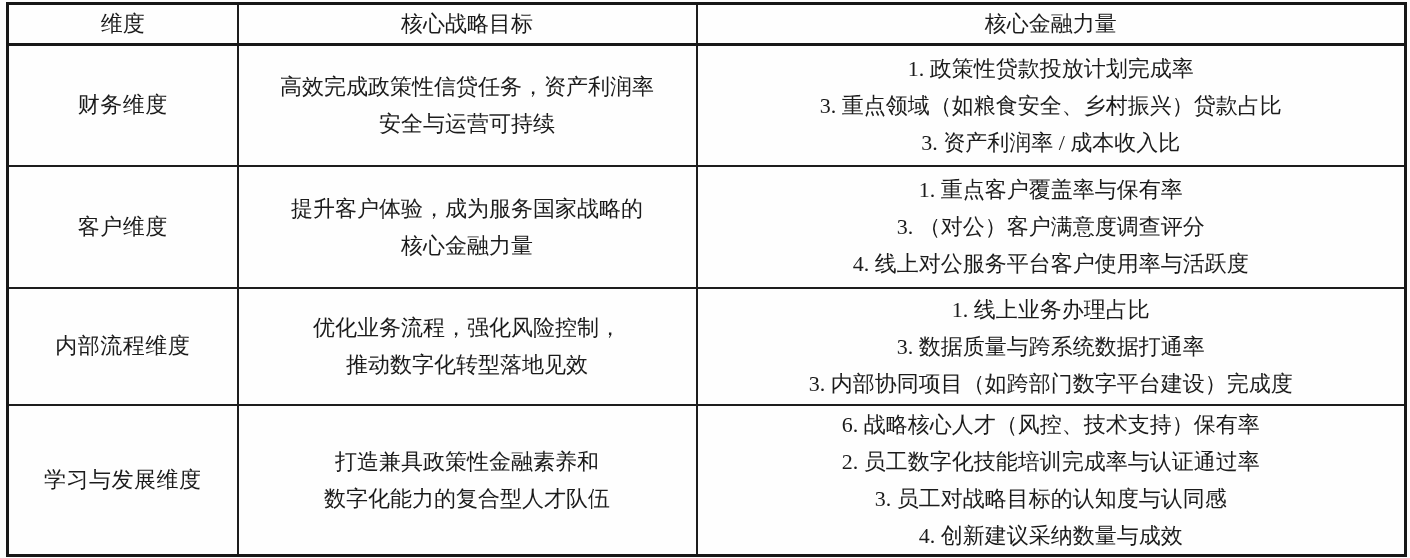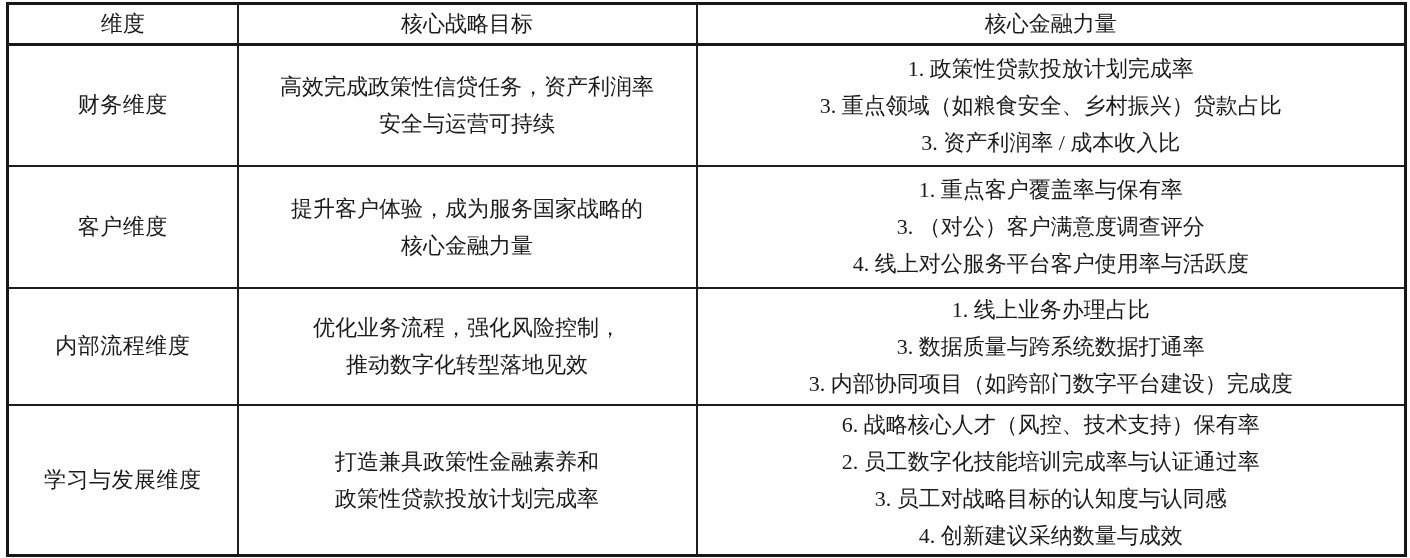--- a/index.html
+++ b/index.html
@@ -103,21 +103,21 @@
       <td class="kpi">
         <div class="line">1. 线上业务办理占比</div>
         <div class="line">3. 数据质量与跨系统数据打通率</div>
         <div class="line">3. 内部协同项目（如跨部门数字平台建设）完成度</div>
       </td>
     </tr>
     <tr class="row-4">
       <td class="dim">学习与发展维度</td>
       <td class="goal">
         <div class="line">打造兼具政策性金融素养和</div>
-        <div class="line">政策性贷款投放计划完成率</div>
+        <div class="line">数字化能力的复合型人才队伍</div>
       </td>
       <td class="kpi">
         <div class="line">6. 战略核心人才（风控、技术支持）保有率</div>
         <div class="line">2. 员工数字化技能培训完成率与认证通过率</div>
         <div class="line">3. 员工对战略目标的认知度与认同感</div>
         <div class="line">4. 创新建议采纳数量与成效</div>
       </td>
     </tr>
   </tbody>
 </table>

